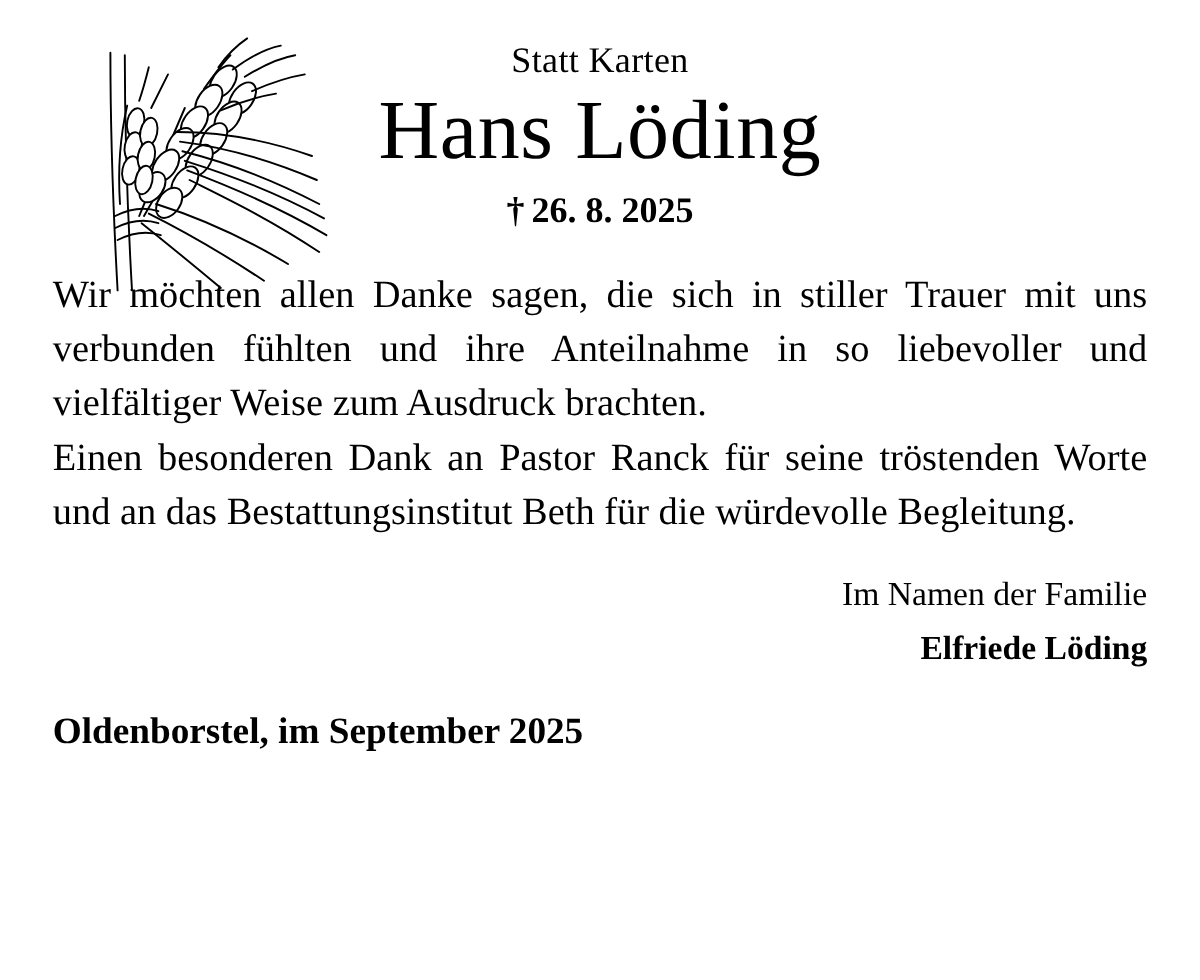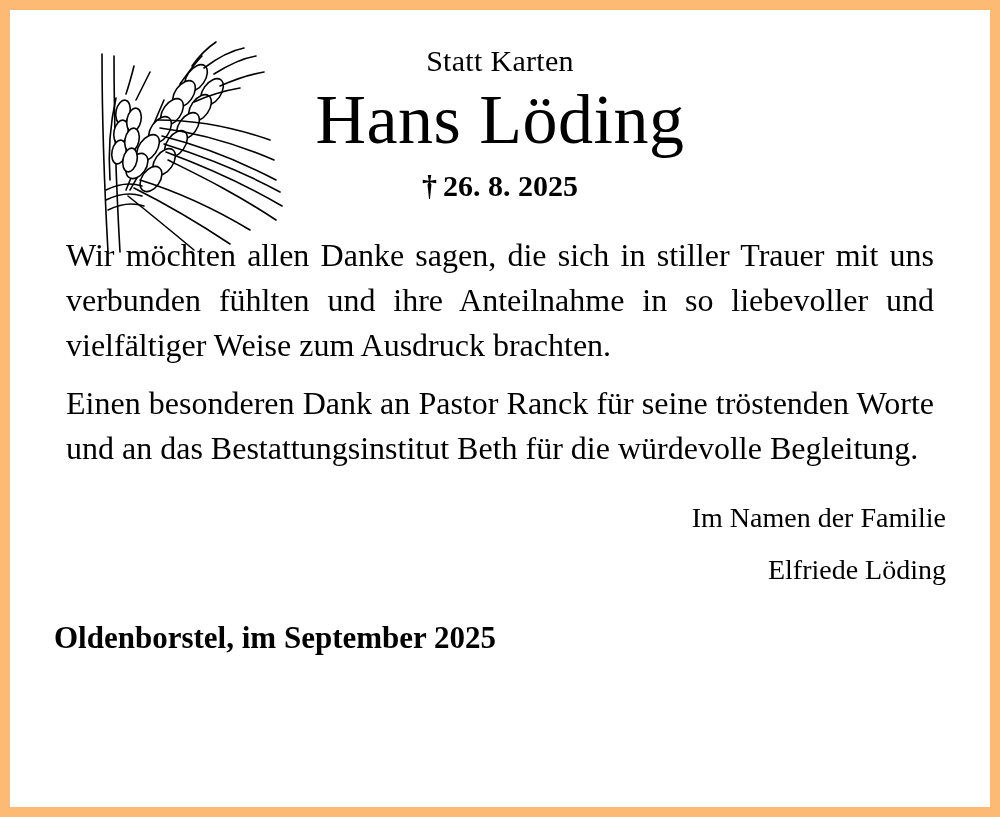--- a/index.html
+++ b/index.html
@@ -11,23 +11,22 @@
     width: 1000px;
     height: 817px;
     font-family: "Liberation Serif", serif;
     color: #000000;
     overflow: hidden;
   }
   .page {
     position: relative;
     width: 1000px;
     height: 817px;
-    background: #fdba74;
+    background: #3b82f6;
     box-sizing: border-box;
-    padding: 10px;
   }
   .notice {
     position: relative;
     width: 100%;
     height: 100%;
     background: #ffffff;
     box-sizing: border-box;
     padding: 28px 44px 20px 44px;
     overflow: hidden;
   }
@@ -68,32 +67,32 @@
   }
 
   .body-text {
     margin: 30px 0 0 0;
     font-size: 32px;
     line-height: 1.42;
     text-align: justify;
     text-justify: inter-word;
   }
   .body-text p {
-    margin: 12px;
+    margin: 0;
   }
 
   .closing {
     margin-top: 26px;
     text-align: right;
     font-size: 28px;
     line-height: 1.42;
   }
   .closing .family-name {
-    font-weight: normal;
-    margin-top: 13px;
+    font-weight: bold;
+    margin-top: 6px;
   }
 
   .place-date {
     margin-top: 30px;
     font-size: 31px;
     text-align: left;
     font-weight: bold;
   }
 </style>
 </head>

